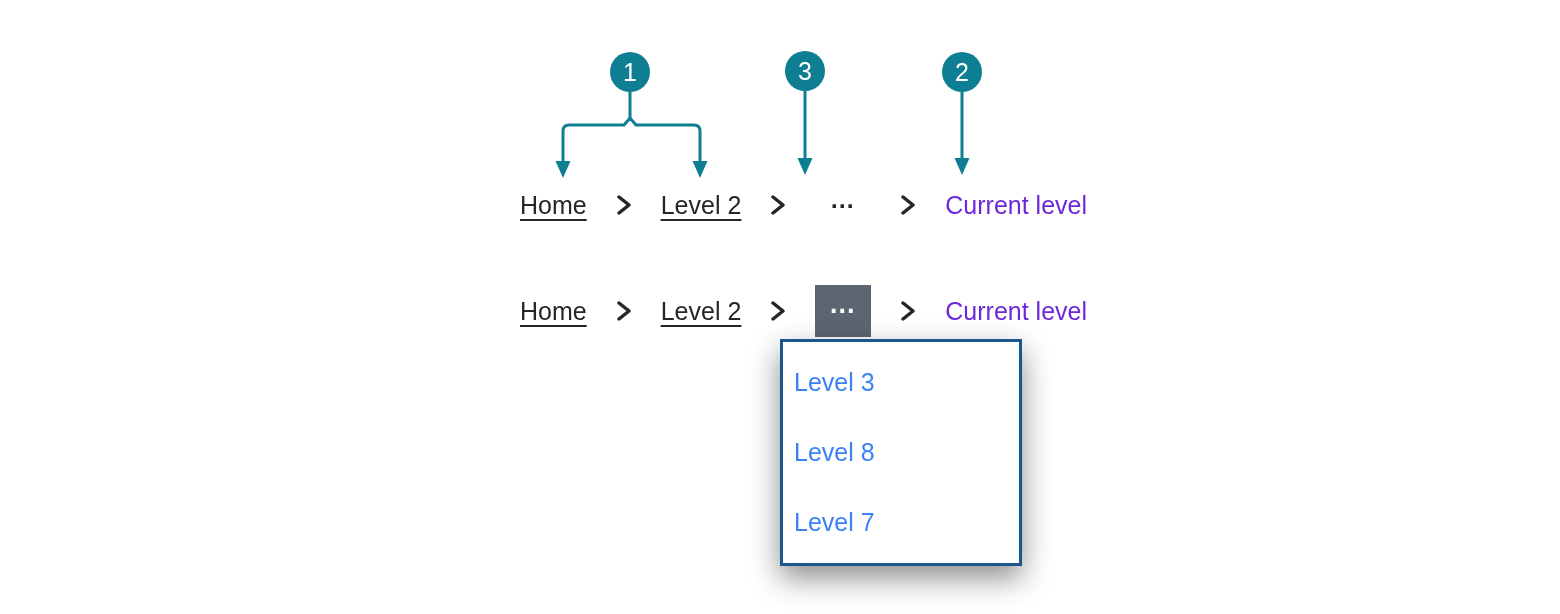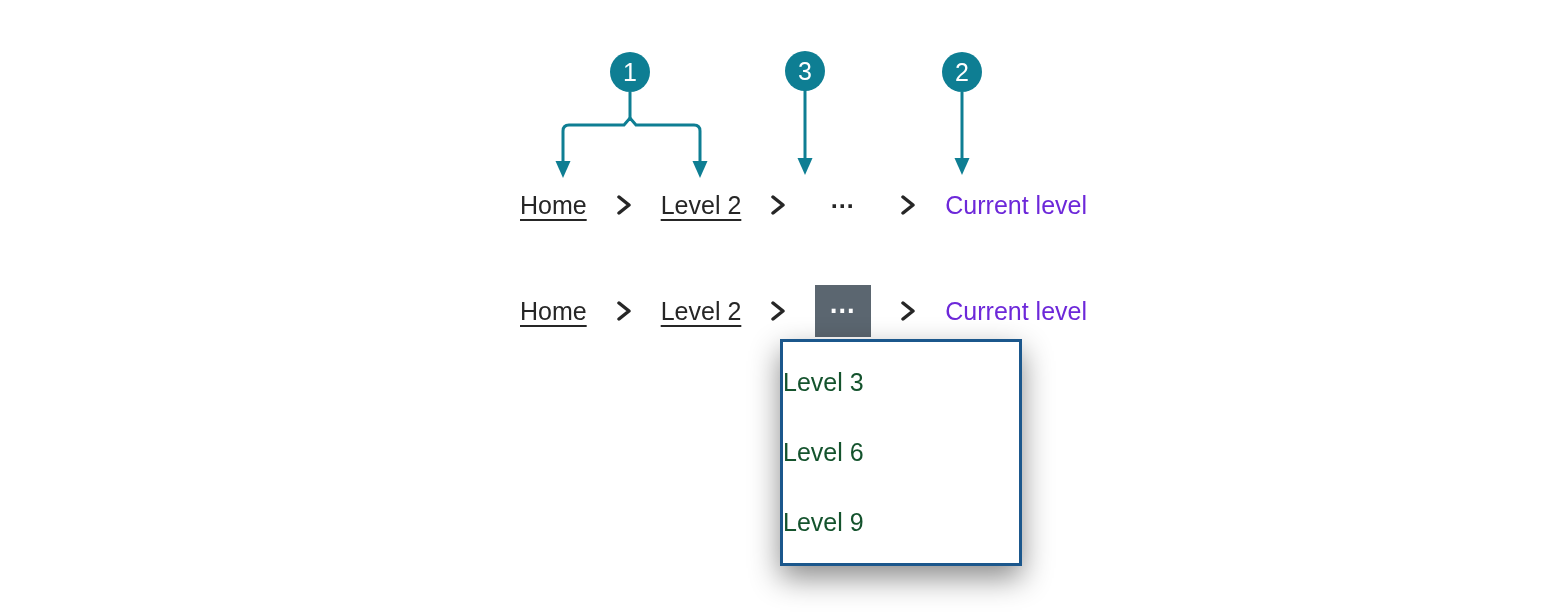--- a/index.html
+++ b/index.html
@@ -80,23 +80,23 @@
     border: 3px solid #1b578c;
     box-shadow: 0 12px 28px rgba(0,0,0,0.45);
     display: flex;
     flex-direction: column;
     padding: 6px 0;
   }
   .dd-item {
     flex: 1;
     display: flex;
     align-items: center;
-    padding-left: 0;
+    padding-left: 11px;
     font-size: 25px;
-    color: #14532d;
+    color: #3b82f6;
     cursor: pointer;
   }
 </style>
 </head>
 <body>
 
 <div class="canvas">
 
   <svg class="annot-svg" viewBox="0 0 1560 614" xmlns="http://www.w3.org/2000/svg">
     <g stroke="#0e7e93" stroke-width="3" fill="none">
@@ -154,17 +154,17 @@
       <span class="dots-text">…</span>
     </span>
     <svg class="chev" width="16" height="20" viewBox="0 0 16 20">
       <polyline points="3,2 13,10 3,18" fill="none" stroke="#262626" stroke-width="3.5" stroke-linecap="round" stroke-linejoin="round"></polyline>
     </svg>
     <span class="crumb-current">Current level</span>
   </nav>
 
   <div class="dropdown">
     <div class="dd-item">Level 3</div>
-    <div class="dd-item">Level 6</div>
-    <div class="dd-item">Level 9</div>
+    <div class="dd-item">Level 8</div>
+    <div class="dd-item">Level 7</div>
   </div>
 
 </div>
 
 </body></html>

